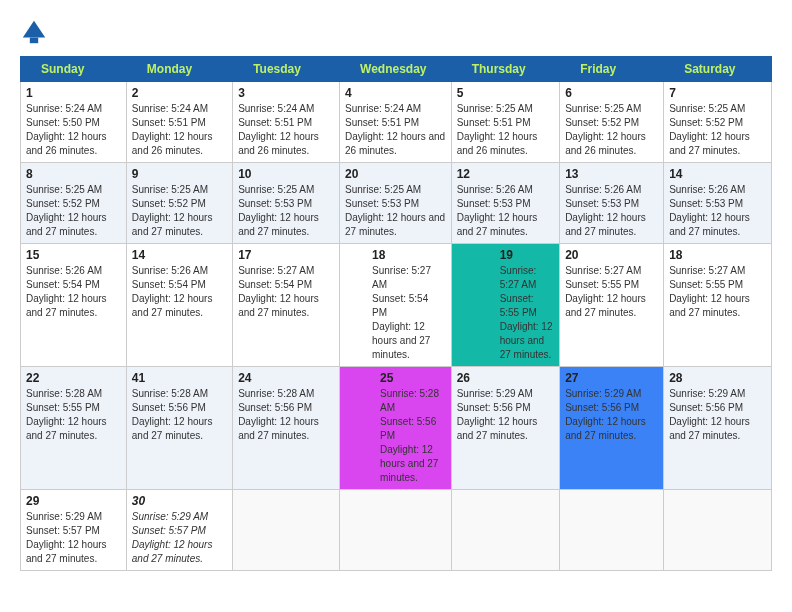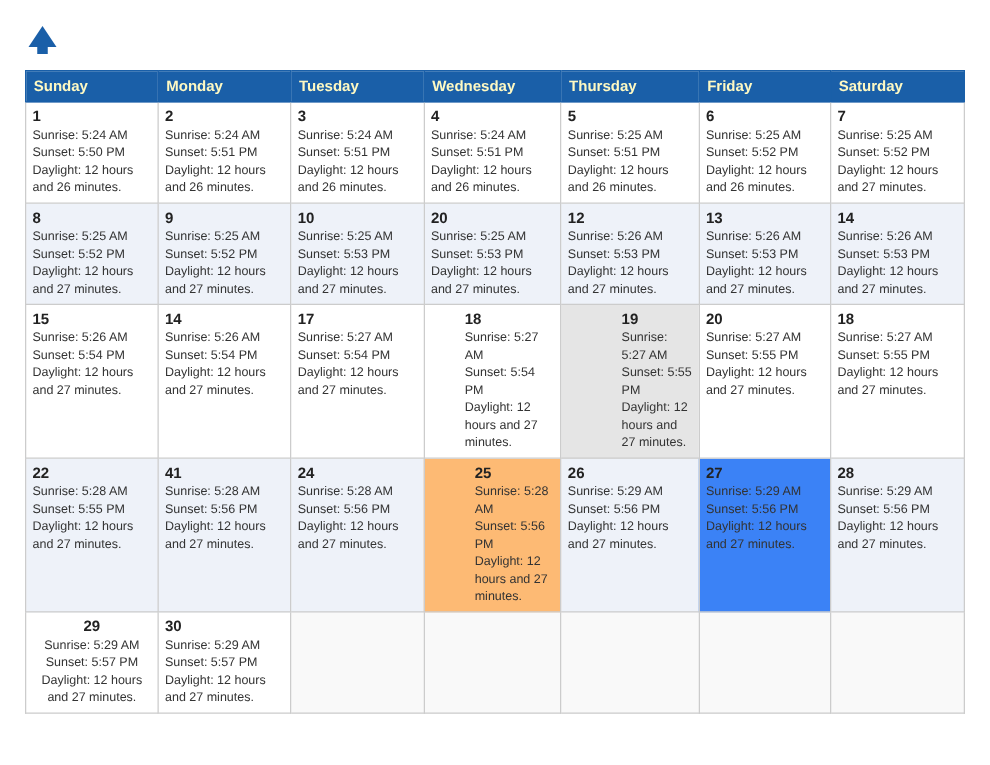--- a/index.html
+++ b/index.html
@@ -58,25 +58,25 @@
       font-size: 13px;
       color: #444;
     }
     .calendar {
       width: 100%;
       border-collapse: collapse;
       border: 1px solid #ccc;
     }
     .calendar th {
       background: #1a5fa8;
-      color: #fef9c3;
+      color: #bef264;
       font-size: 12px;
       font-weight: bold;
       text-align: left;
-      padding: 5px 6px;
+      padding: 5px 20px;
       border: 1px solid #1a5fa8;
     }
     .calendar td {
       vertical-align: top;
       border: 1px solid #ccc;
       padding: 4px 5px;
       font-size: 9.5px;
       color: #222;
       width: 113px;
       min-height: 70px;
@@ -153,36 +153,36 @@
           <td style="background: rgb(238, 242, 249);"><span class="day-num">20</span><span class="day-info">Sunrise: 5:25 AM<br>Sunset: 5:53 PM<br>Daylight: 12 hours and 27 minutes.</span></td>
           <td style="background: rgb(238, 242, 249);"><span class="day-num">12</span><span class="day-info">Sunrise: 5:26 AM<br>Sunset: 5:53 PM<br>Daylight: 12 hours and 27 minutes.</span></td>
           <td style="background: rgb(238, 242, 249); margin-left: 32px;"><span class="day-num">13</span><span class="day-info">Sunrise: 5:26 AM<br>Sunset: 5:53 PM<br>Daylight: 12 hours and 27 minutes.</span></td>
           <td style="background: rgb(238, 242, 249);"><span class="day-num">14</span><span class="day-info">Sunrise: 5:26 AM<br>Sunset: 5:53 PM<br>Daylight: 12 hours and 27 minutes.</span></td>
         </tr>
         <tr>
           <td style="background: rgb(255, 255, 255);"><span class="day-num">15</span><span class="day-info">Sunrise: 5:26 AM<br>Sunset: 5:54 PM<br>Daylight: 12 hours and 27 minutes.</span></td>
           <td style="background: rgb(255, 255, 255);"><span class="day-num">14</span><span class="day-info">Sunrise: 5:26 AM<br>Sunset: 5:54 PM<br>Daylight: 12 hours and 27 minutes.</span></td>
           <td style="background: rgb(255, 255, 255);"><span class="day-num">17</span><span class="day-info">Sunrise: 5:27 AM<br>Sunset: 5:54 PM<br>Daylight: 12 hours and 27 minutes.</span></td>
           <td style="background: rgb(255, 255, 255); padding-left: 32px;"><span class="day-num">18</span><span class="day-info">Sunrise: 5:27 AM<br>Sunset: 5:54 PM<br>Daylight: 12 hours and 27 minutes.</span></td>
-          <td style="background: #e5e5e5; padding-left: 48px;"><span class="day-num">19</span><span class="day-info">Sunrise: 5:27 AM<br>Sunset: 5:55 PM<br>Daylight: 12 hours and 27 minutes.</span></td>
+          <td style="background: #14b8a6; padding-left: 48px;"><span class="day-num">19</span><span class="day-info">Sunrise: 5:27 AM<br>Sunset: 5:55 PM<br>Daylight: 12 hours and 27 minutes.</span></td>
           <td style="background: rgb(255, 255, 255);"><span class="day-num">20</span><span class="day-info">Sunrise: 5:27 AM<br>Sunset: 5:55 PM<br>Daylight: 12 hours and 27 minutes.</span></td>
           <td style="background: rgb(255, 255, 255);"><span class="day-num">18</span><span class="day-info">Sunrise: 5:27 AM<br>Sunset: 5:55 PM<br>Daylight: 12 hours and 27 minutes.</span></td>
         </tr>
         <tr>
           <td style="background: rgb(238, 242, 249);"><span class="day-num">22</span><span class="day-info">Sunrise: 5:28 AM<br>Sunset: 5:55 PM<br>Daylight: 12 hours and 27 minutes.</span></td>
           <td style="background: rgb(238, 242, 249);"><span class="day-num">41</span><span class="day-info">Sunrise: 5:28 AM<br>Sunset: 5:56 PM<br>Daylight: 12 hours and 27 minutes.</span></td>
           <td style="background: rgb(238, 242, 249);"><span class="day-num">24</span><span class="day-info">Sunrise: 5:28 AM<br>Sunset: 5:56 PM<br>Daylight: 12 hours and 27 minutes.</span></td>
-          <td style="background: #fdba74; padding-left: 40px;"><span class="day-num">25</span><span class="day-info">Sunrise: 5:28 AM<br>Sunset: 5:56 PM<br>Daylight: 12 hours and 27 minutes.</span></td>
+          <td style="background: #d946ef; padding-left: 40px;"><span class="day-num">25</span><span class="day-info">Sunrise: 5:28 AM<br>Sunset: 5:56 PM<br>Daylight: 12 hours and 27 minutes.</span></td>
           <td style="background: rgb(238, 242, 249);"><span class="day-num">26</span><span class="day-info">Sunrise: 5:29 AM<br>Sunset: 5:56 PM<br>Daylight: 12 hours and 27 minutes.</span></td>
           <td style="background: #3b82f6;"><span class="day-num">27</span><span class="day-info">Sunrise: 5:29 AM<br>Sunset: 5:56 PM<br>Daylight: 12 hours and 27 minutes.</span></td>
           <td style="background: rgb(238, 242, 249);"><span class="day-num">28</span><span class="day-info">Sunrise: 5:29 AM<br>Sunset: 5:56 PM<br>Daylight: 12 hours and 27 minutes.</span></td>
         </tr>
         <tr>
-          <td style="background: rgb(255, 255, 255); text-align: center;"><span class="day-num">29</span><span class="day-info">Sunrise: 5:29 AM<br>Sunset: 5:57 PM<br>Daylight: 12 hours and 27 minutes.</span></td>
-          <td style="background: rgb(255, 255, 255);"><span class="day-num">30</span><span class="day-info">Sunrise: 5:29 AM<br>Sunset: 5:57 PM<br>Daylight: 12 hours and 27 minutes.</span></td>
+          <td style="background: rgb(255, 255, 255);"><span class="day-num">29</span><span class="day-info">Sunrise: 5:29 AM<br>Sunset: 5:57 PM<br>Daylight: 12 hours and 27 minutes.</span></td>
+          <td style="background: rgb(255, 255, 255); font-style: italic;"><span class="day-num">30</span><span class="day-info">Sunrise: 5:29 AM<br>Sunset: 5:57 PM<br>Daylight: 12 hours and 27 minutes.</span></td>
           <td class="empty-cell" style="background: rgb(249, 249, 249);"></td>
           <td class="empty-cell" style="background: rgb(249, 249, 249);"></td>
           <td class="empty-cell" style="background: rgb(249, 249, 249);"></td>
           <td class="empty-cell" style="background: rgb(249, 249, 249);"></td>
           <td class="empty-cell" style="background: rgb(249, 249, 249);"></td>
         </tr>
       </tbody>
   </table>
 </div>
 

